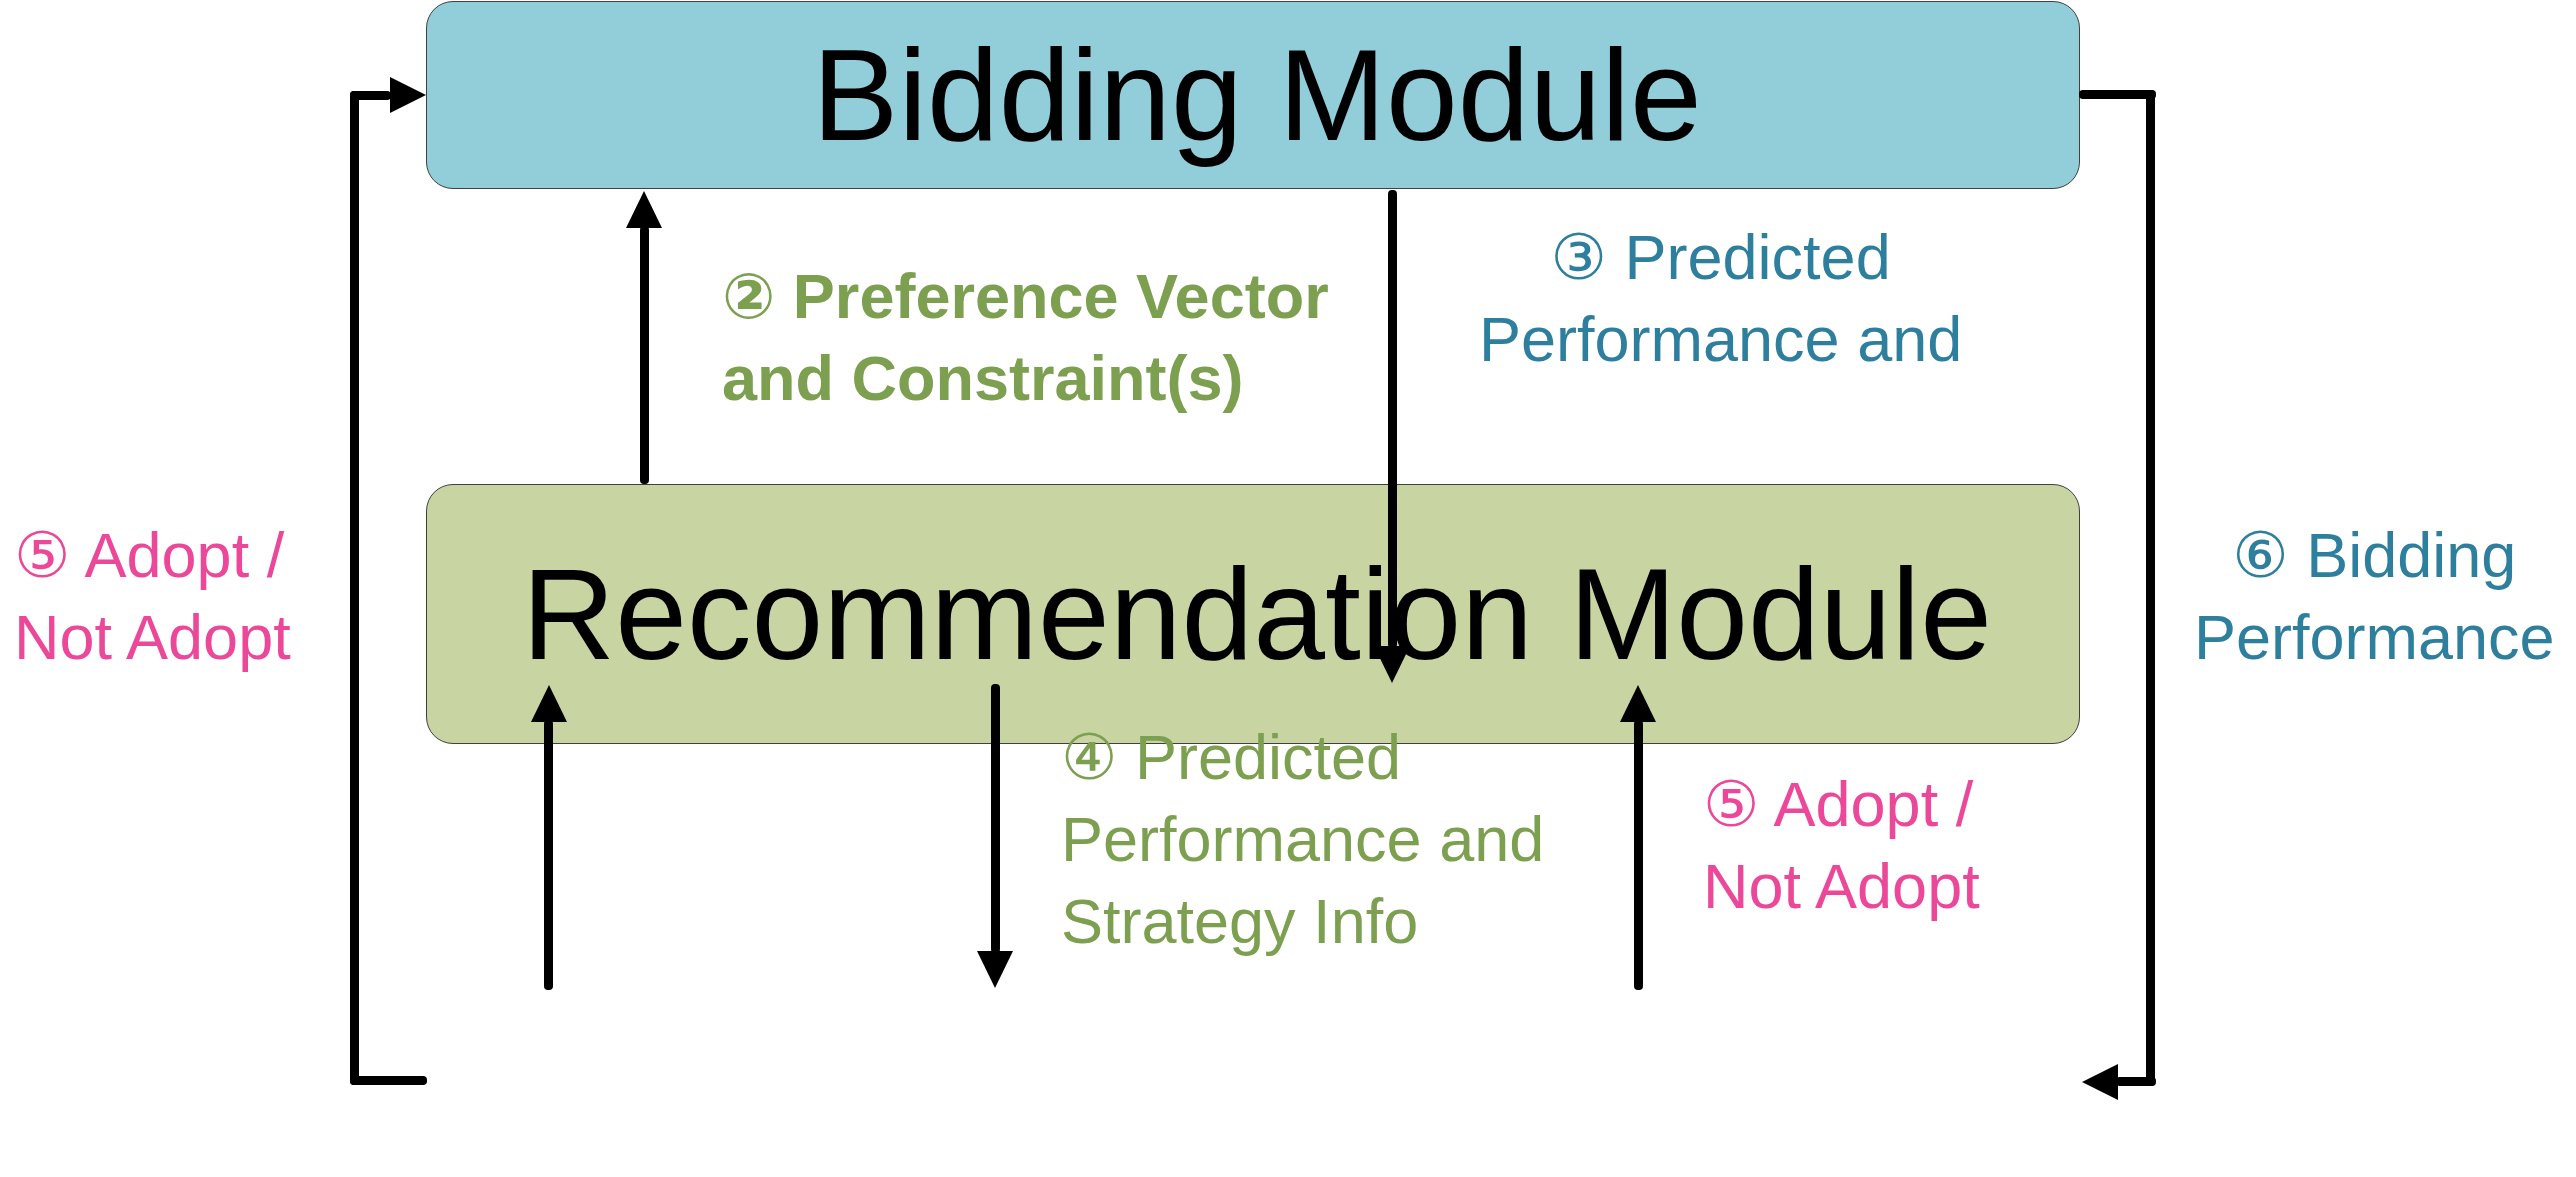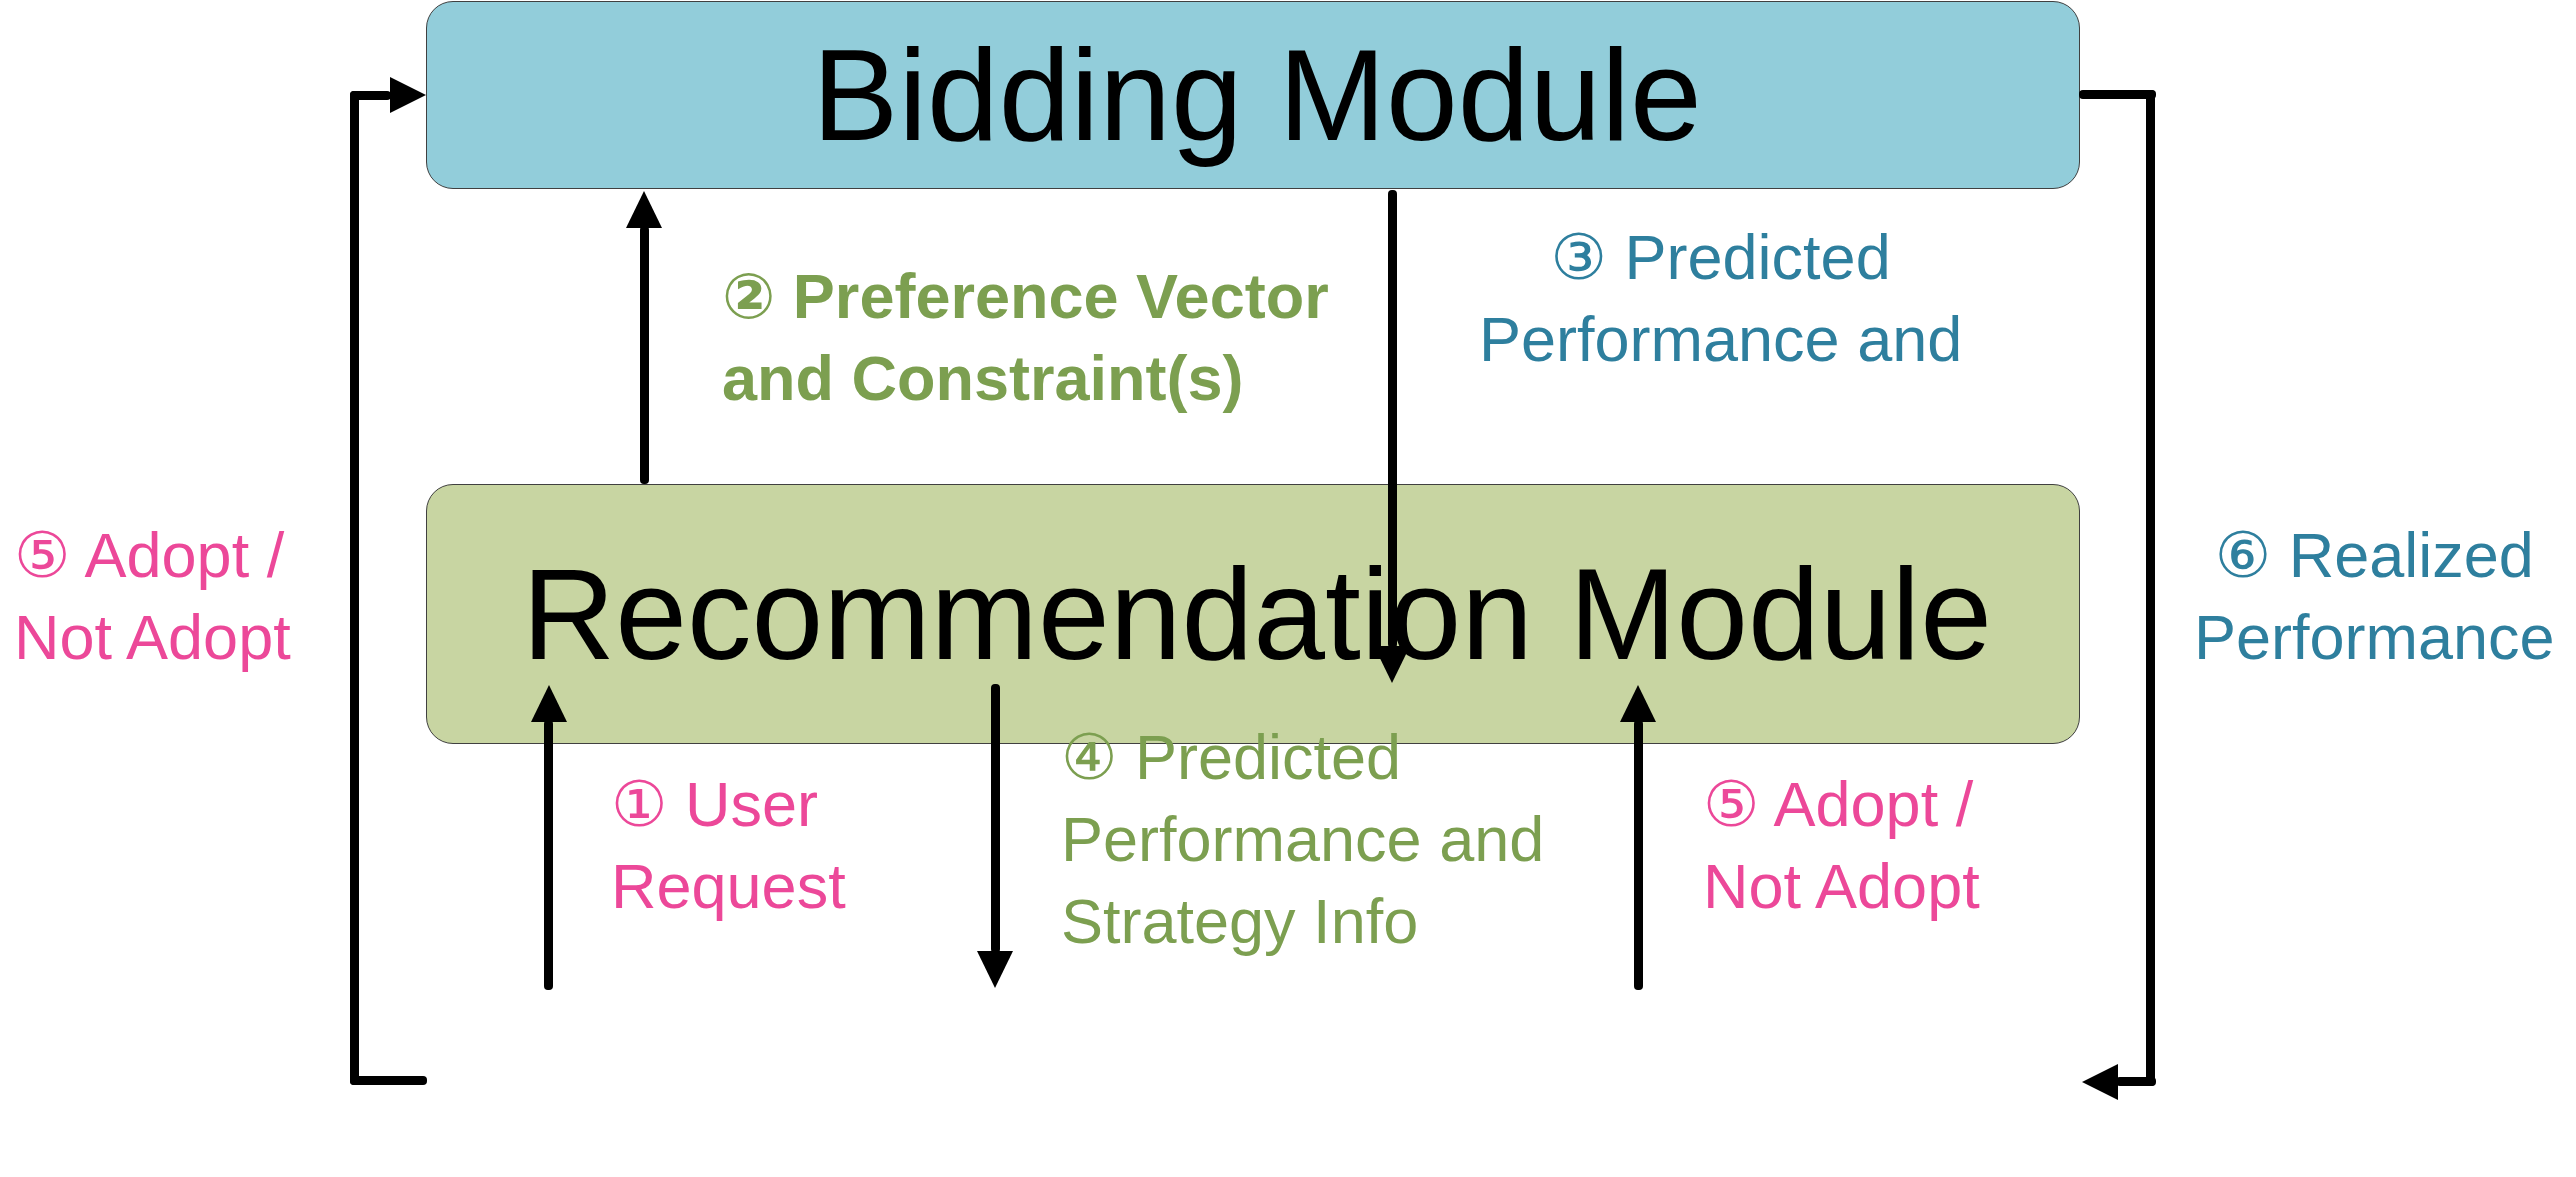--- a/index.html
+++ b/index.html
@@ -96,28 +96,24 @@
     <div>③ Predicted</div>
     <div>Performance and</div>
   </div>
 
   <div class="lbl lbl-red" style="left:14px;top:514px;">
     <div>⑤ Adopt /</div>
     <div>Not Adopt</div>
   </div>
 
   <div class="lbl lbl-teal" style="left:2194px;top:514px;">
-    <div>⑥ Realized</div>
+    <div>⑥ Bidding</div>
     <div>Performance</div>
   </div>
 
-  <div class="lbl lbl-red" style="left:611px;top:763px;">
-    <div>① User</div>
-    <div>Request</div>
-  </div>
 
   <div class="lbl lbl-green" style="left:1061px;top:716px;">
     <div>④ Predicted</div>
     <div>Performance and</div>
     <div>Strategy Info</div>
   </div>
 
   <div class="lbl lbl-red" style="left:1703px;top:763px;">
     <div>⑤ Adopt /</div>
     <div>Not Adopt</div>

